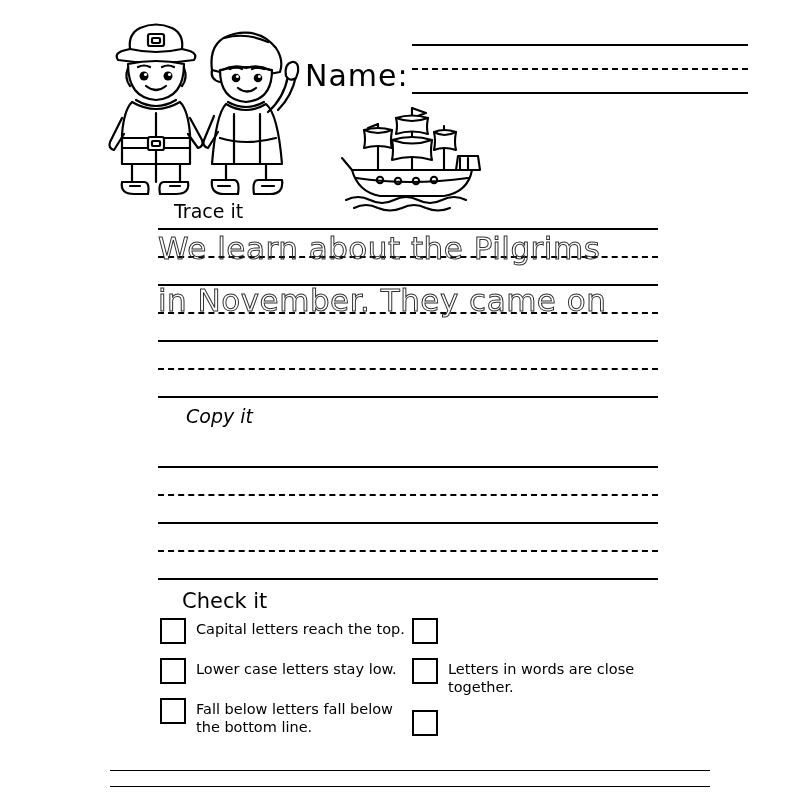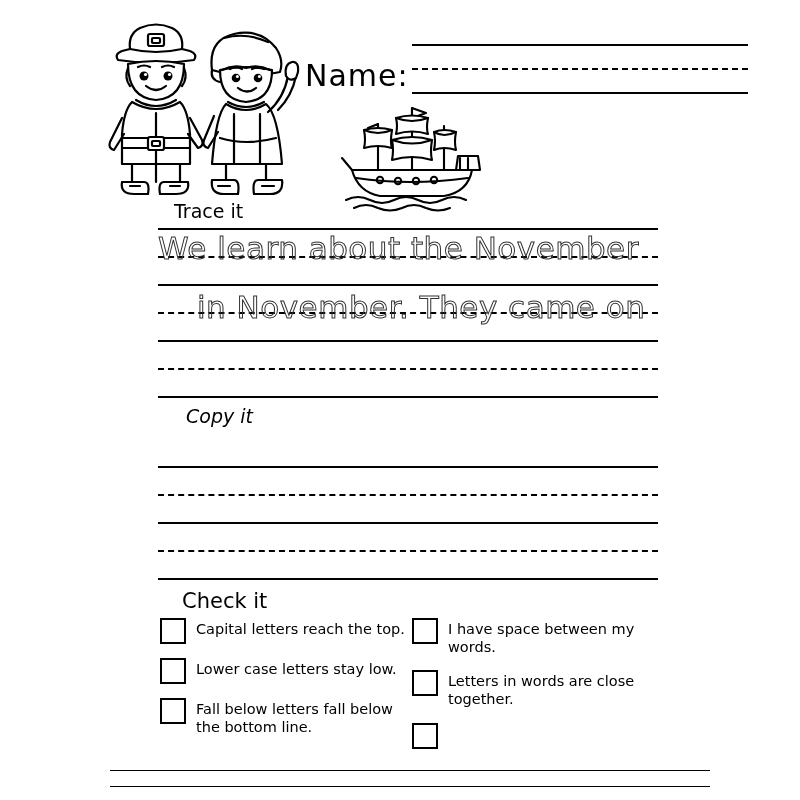--- a/index.html
+++ b/index.html
@@ -282,23 +282,23 @@
     <div class="solid-line" style="top:284px;"></div>
 
     <div class="dashed-line" style="top:312px;"></div>
     <div class="solid-line" style="top:340px;"></div>
 
     <div class="dashed-line" style="top:368px;"></div>
     <div class="solid-line" style="top:396px;"></div>
   </div>
 
   <div class="trace-text" style="top:230px;">
-    <span>We learn about the November</span>
-  </div>
-  <div class="trace-text" style="top:289px;margin-left:39px;">
+    <span>We learn about the Pilgrims</span>
+  </div>
+  <div class="trace-text" style="top:282px;">
     <span>in November. They came on</span>
   </div>
 
   <div class="heading" id="copy-heading">Copy it</div>
 
   <div class="lineset" style="top:0;">
     <div class="solid-line" style="top:466px;"></div>
     <div class="dashed-line" style="top:494px;"></div>
     <div class="solid-line" style="top:522px;"></div>
     <div class="dashed-line" style="top:550px;"></div>
@@ -318,21 +318,20 @@
     </div>
     <div class="check-item">
       <div class="checkbox"></div>
       <div class="check-label">Fall below letters fall below the bottom line.</div>
     </div>
   </div>
 
   <div class="check-col" style="left:412px; top:618px;">
     <div class="check-item">
       <div class="checkbox"></div>
-      <div class="check-label">I have space between my words.</div>
     </div>
     <div class="check-item">
       <div class="checkbox"></div>
       <div class="check-label">Letters in words are close together.</div>
     </div>
     <div class="check-item">
       <div class="checkbox"></div>
     </div>
   </div>
 

